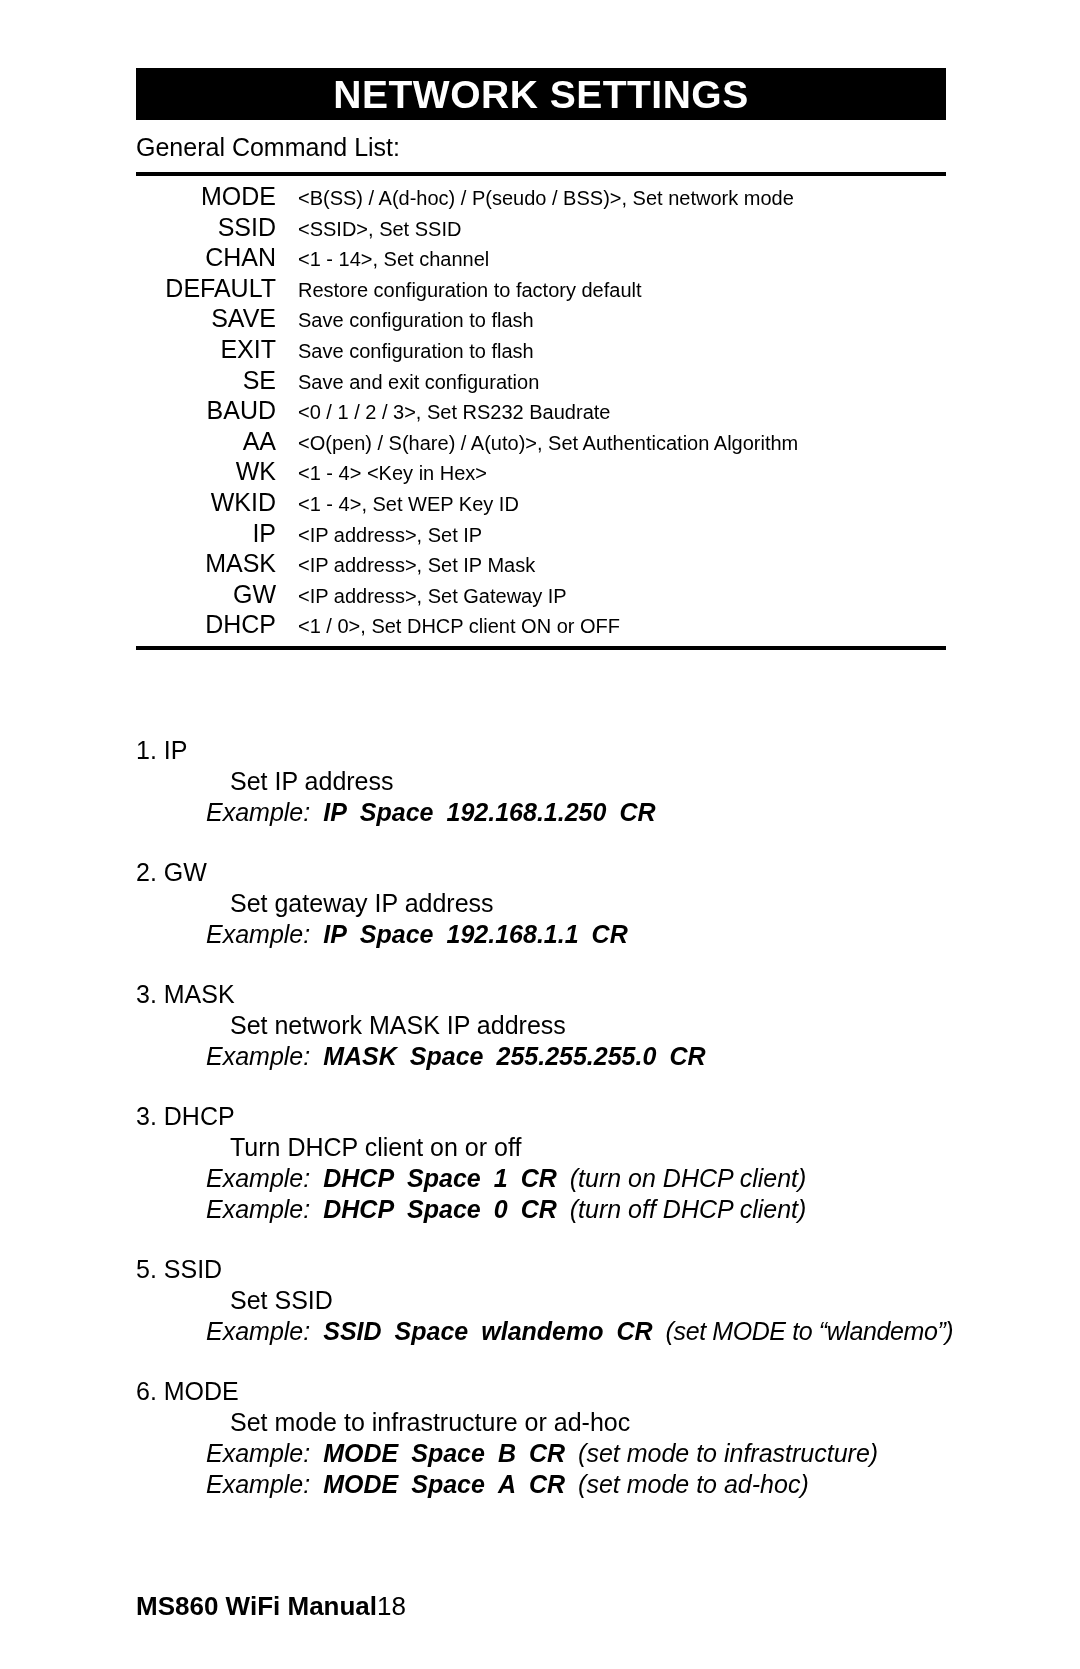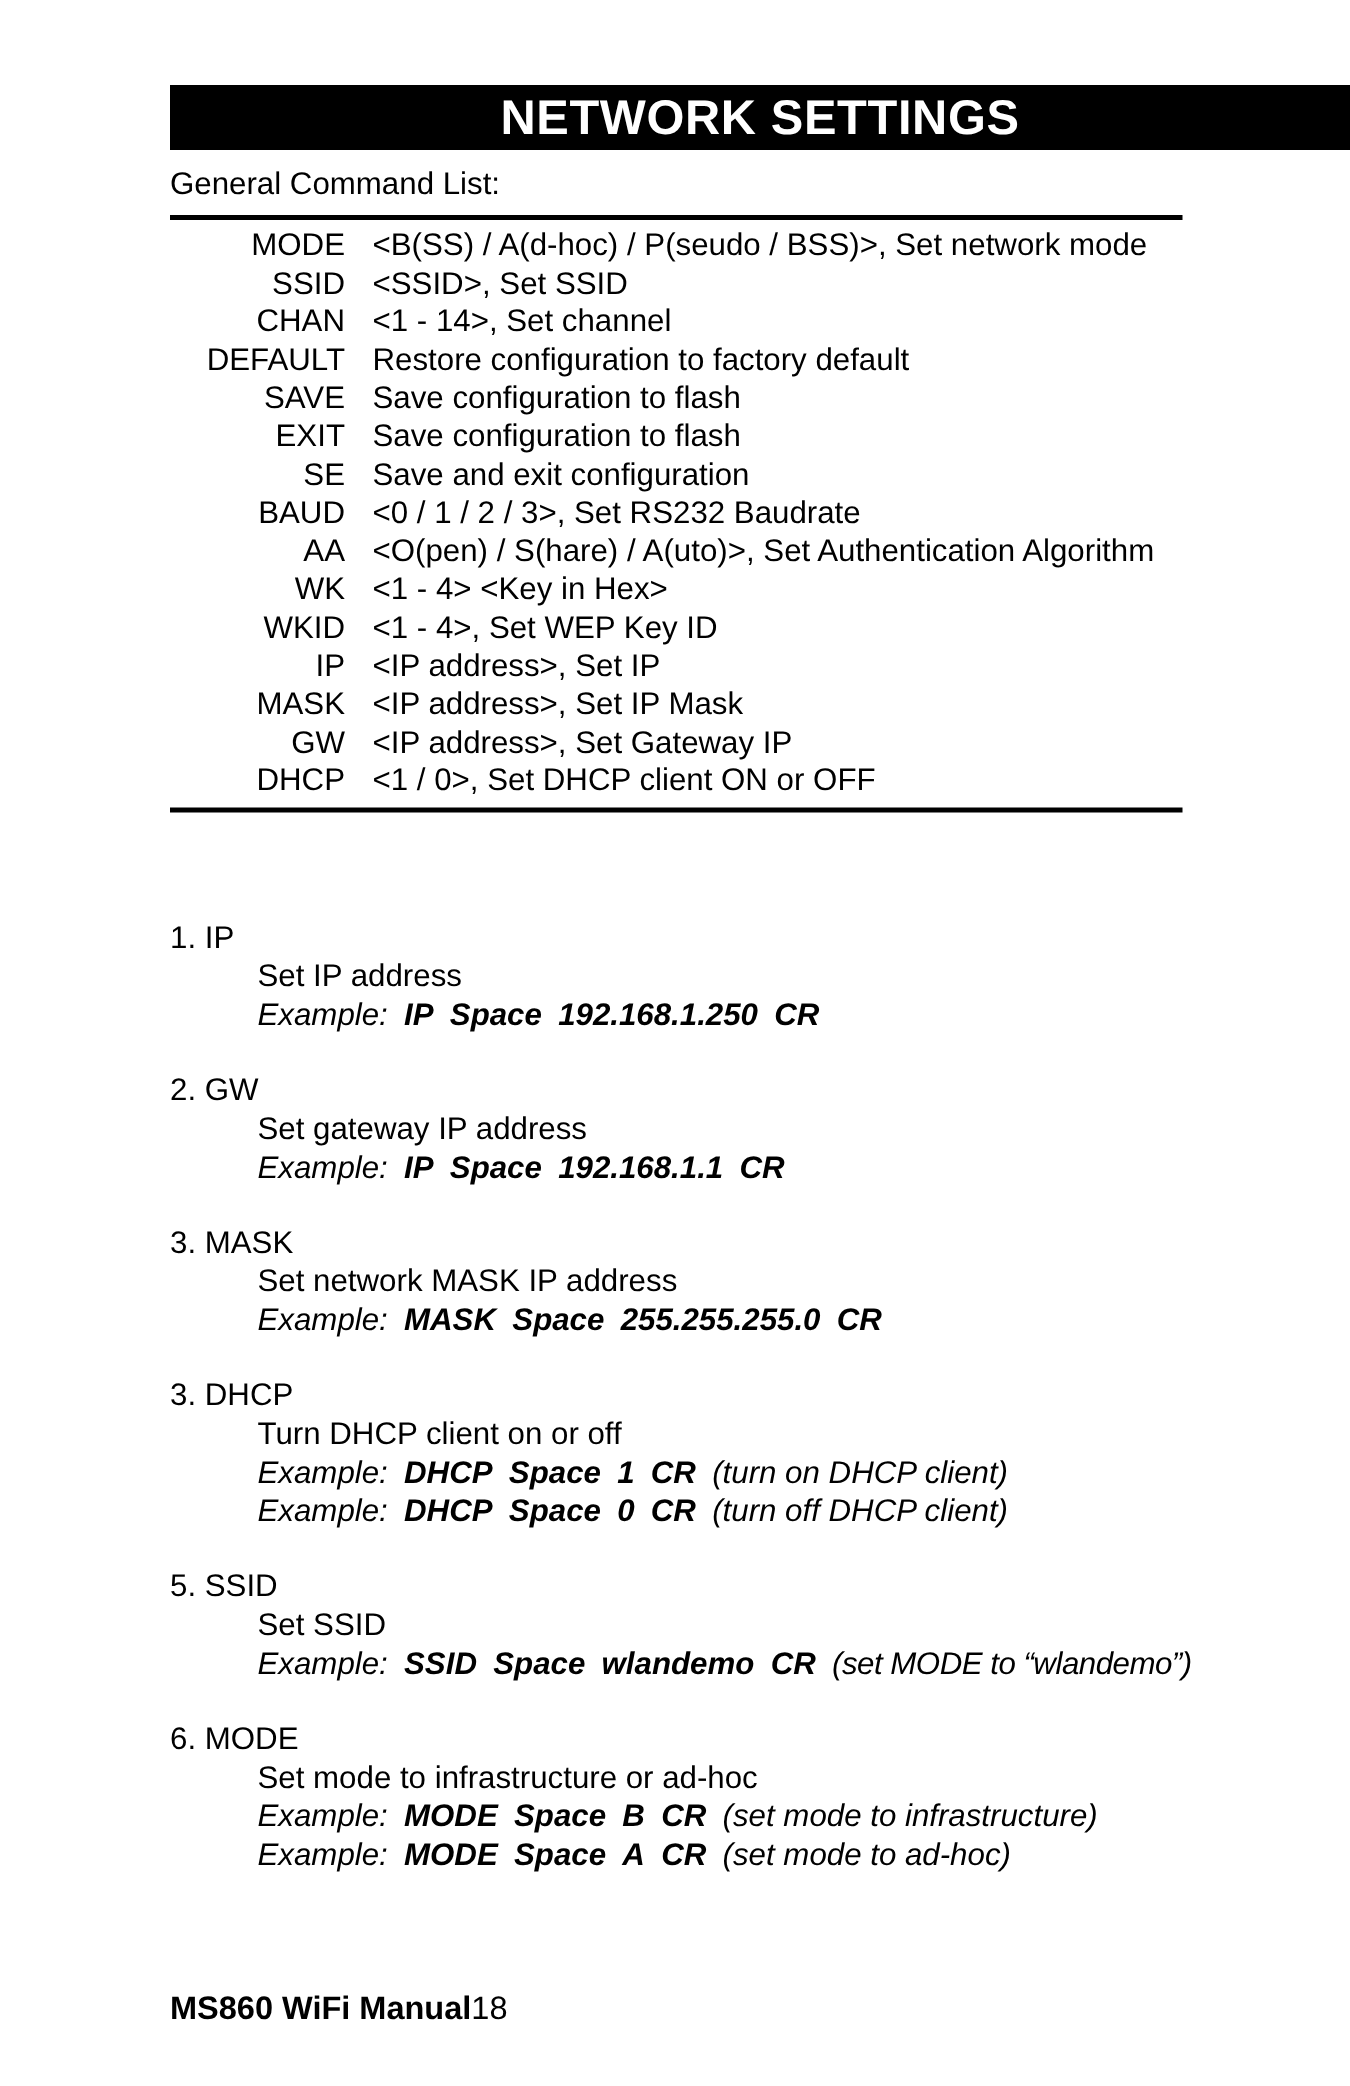--- a/index.html
+++ b/index.html
@@ -21,21 +21,21 @@
     box-sizing: border-box;
     padding: 0;
     overflow: hidden;
   }
 
   
   .title-banner {
     position: absolute;
     left: 136px;
     top: 68px;
-    width: 944px;
+    width: 810px;
     height: 52px;
     background: #000000;
     color: #ffffff;
     display: flex;
     align-items: center;
     justify-content: center;
     letter-spacing: 0.5px;
   }
   .title-banner-text {
     font-size: 39px;
@@ -72,21 +72,21 @@
   .cmd-name {
     width: 140px;
     min-width: 140px;
     text-align: right;
     font-size: 25px;
     line-height: 30.6px;
     white-space: nowrap;
   }
   .cmd-desc {
     padding-left: 22px;
-    font-size: 25px;
+    font-size: 20px;
     line-height: 30.6px;
     white-space: nowrap;
   }
 
   
   .sections {
     position: absolute;
     left: 136px;
     top: 735px;
     width: 850px;
@@ -99,20 +99,21 @@
     line-height: 31px;
     white-space: nowrap;
   }
   .section-body {
     padding-left: 70px;
   }
   .section-desc {
     font-size: 25px;
     line-height: 31px;
     white-space: nowrap;
+    margin-left: 24px;
   }
   .example-line {
     font-size: 25px;
     line-height: 31px;
     white-space: nowrap;
     font-style: italic;
   }
   .example-label {
     font-weight: normal;
   }

